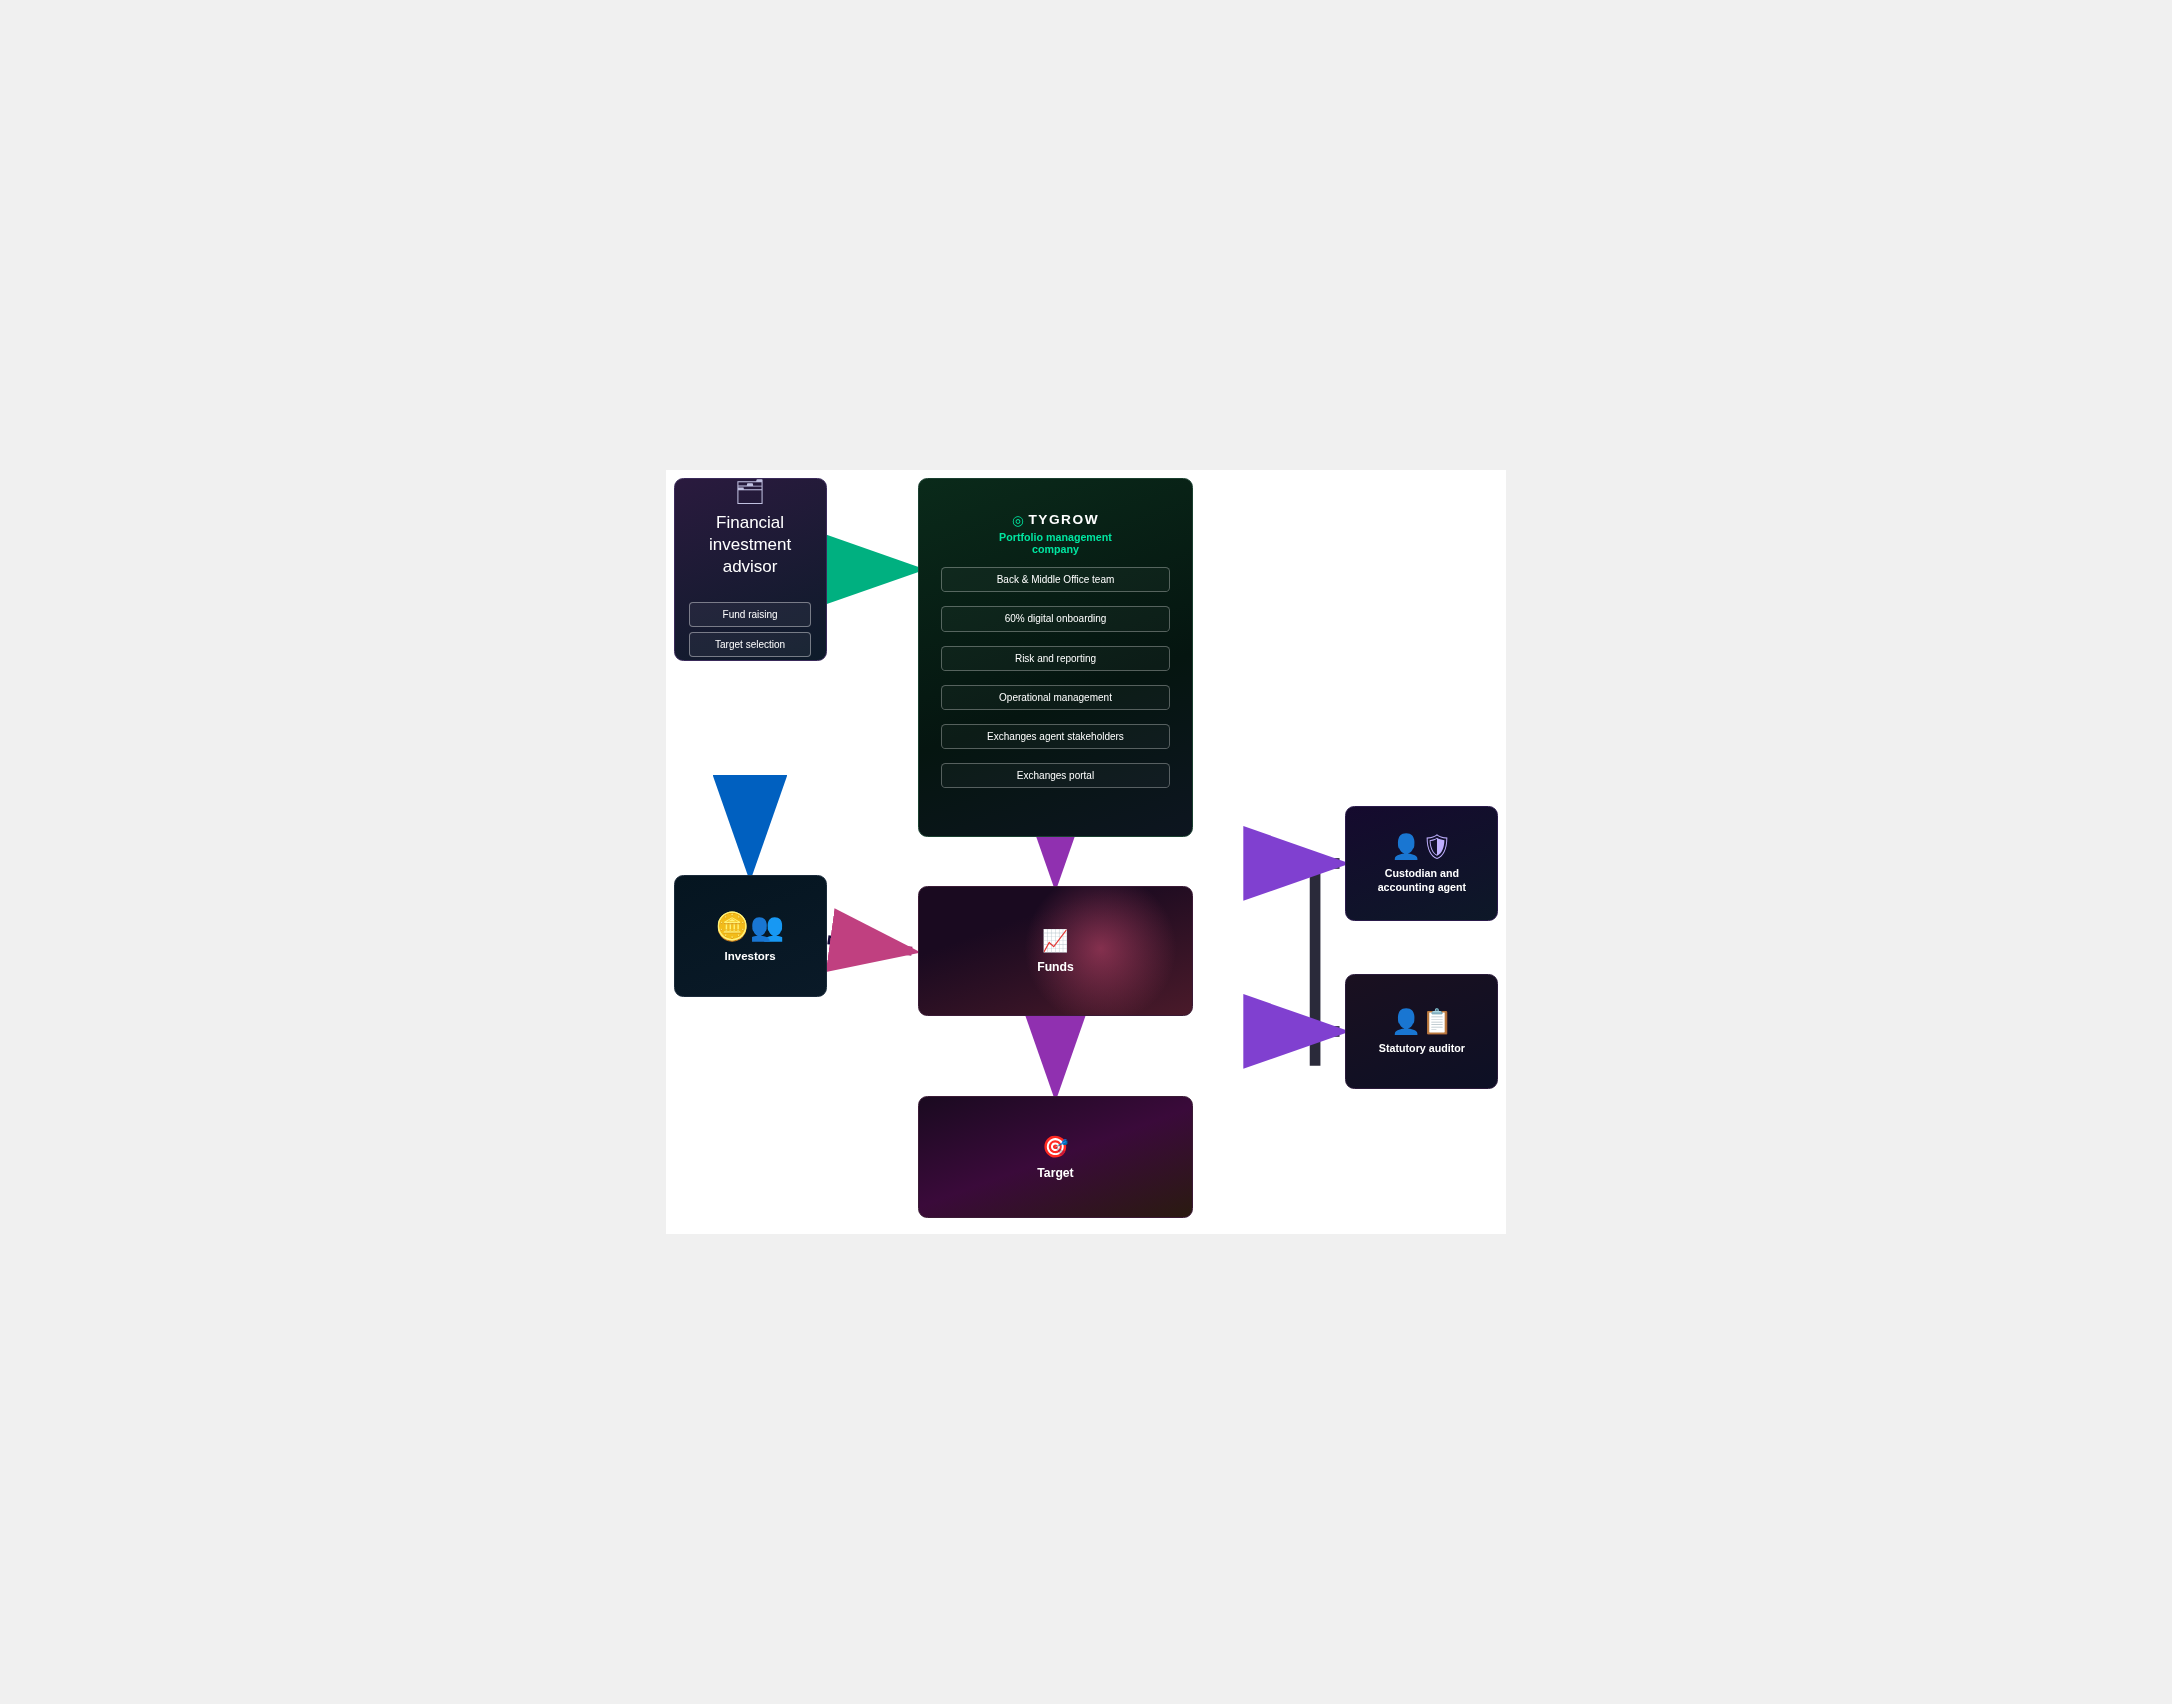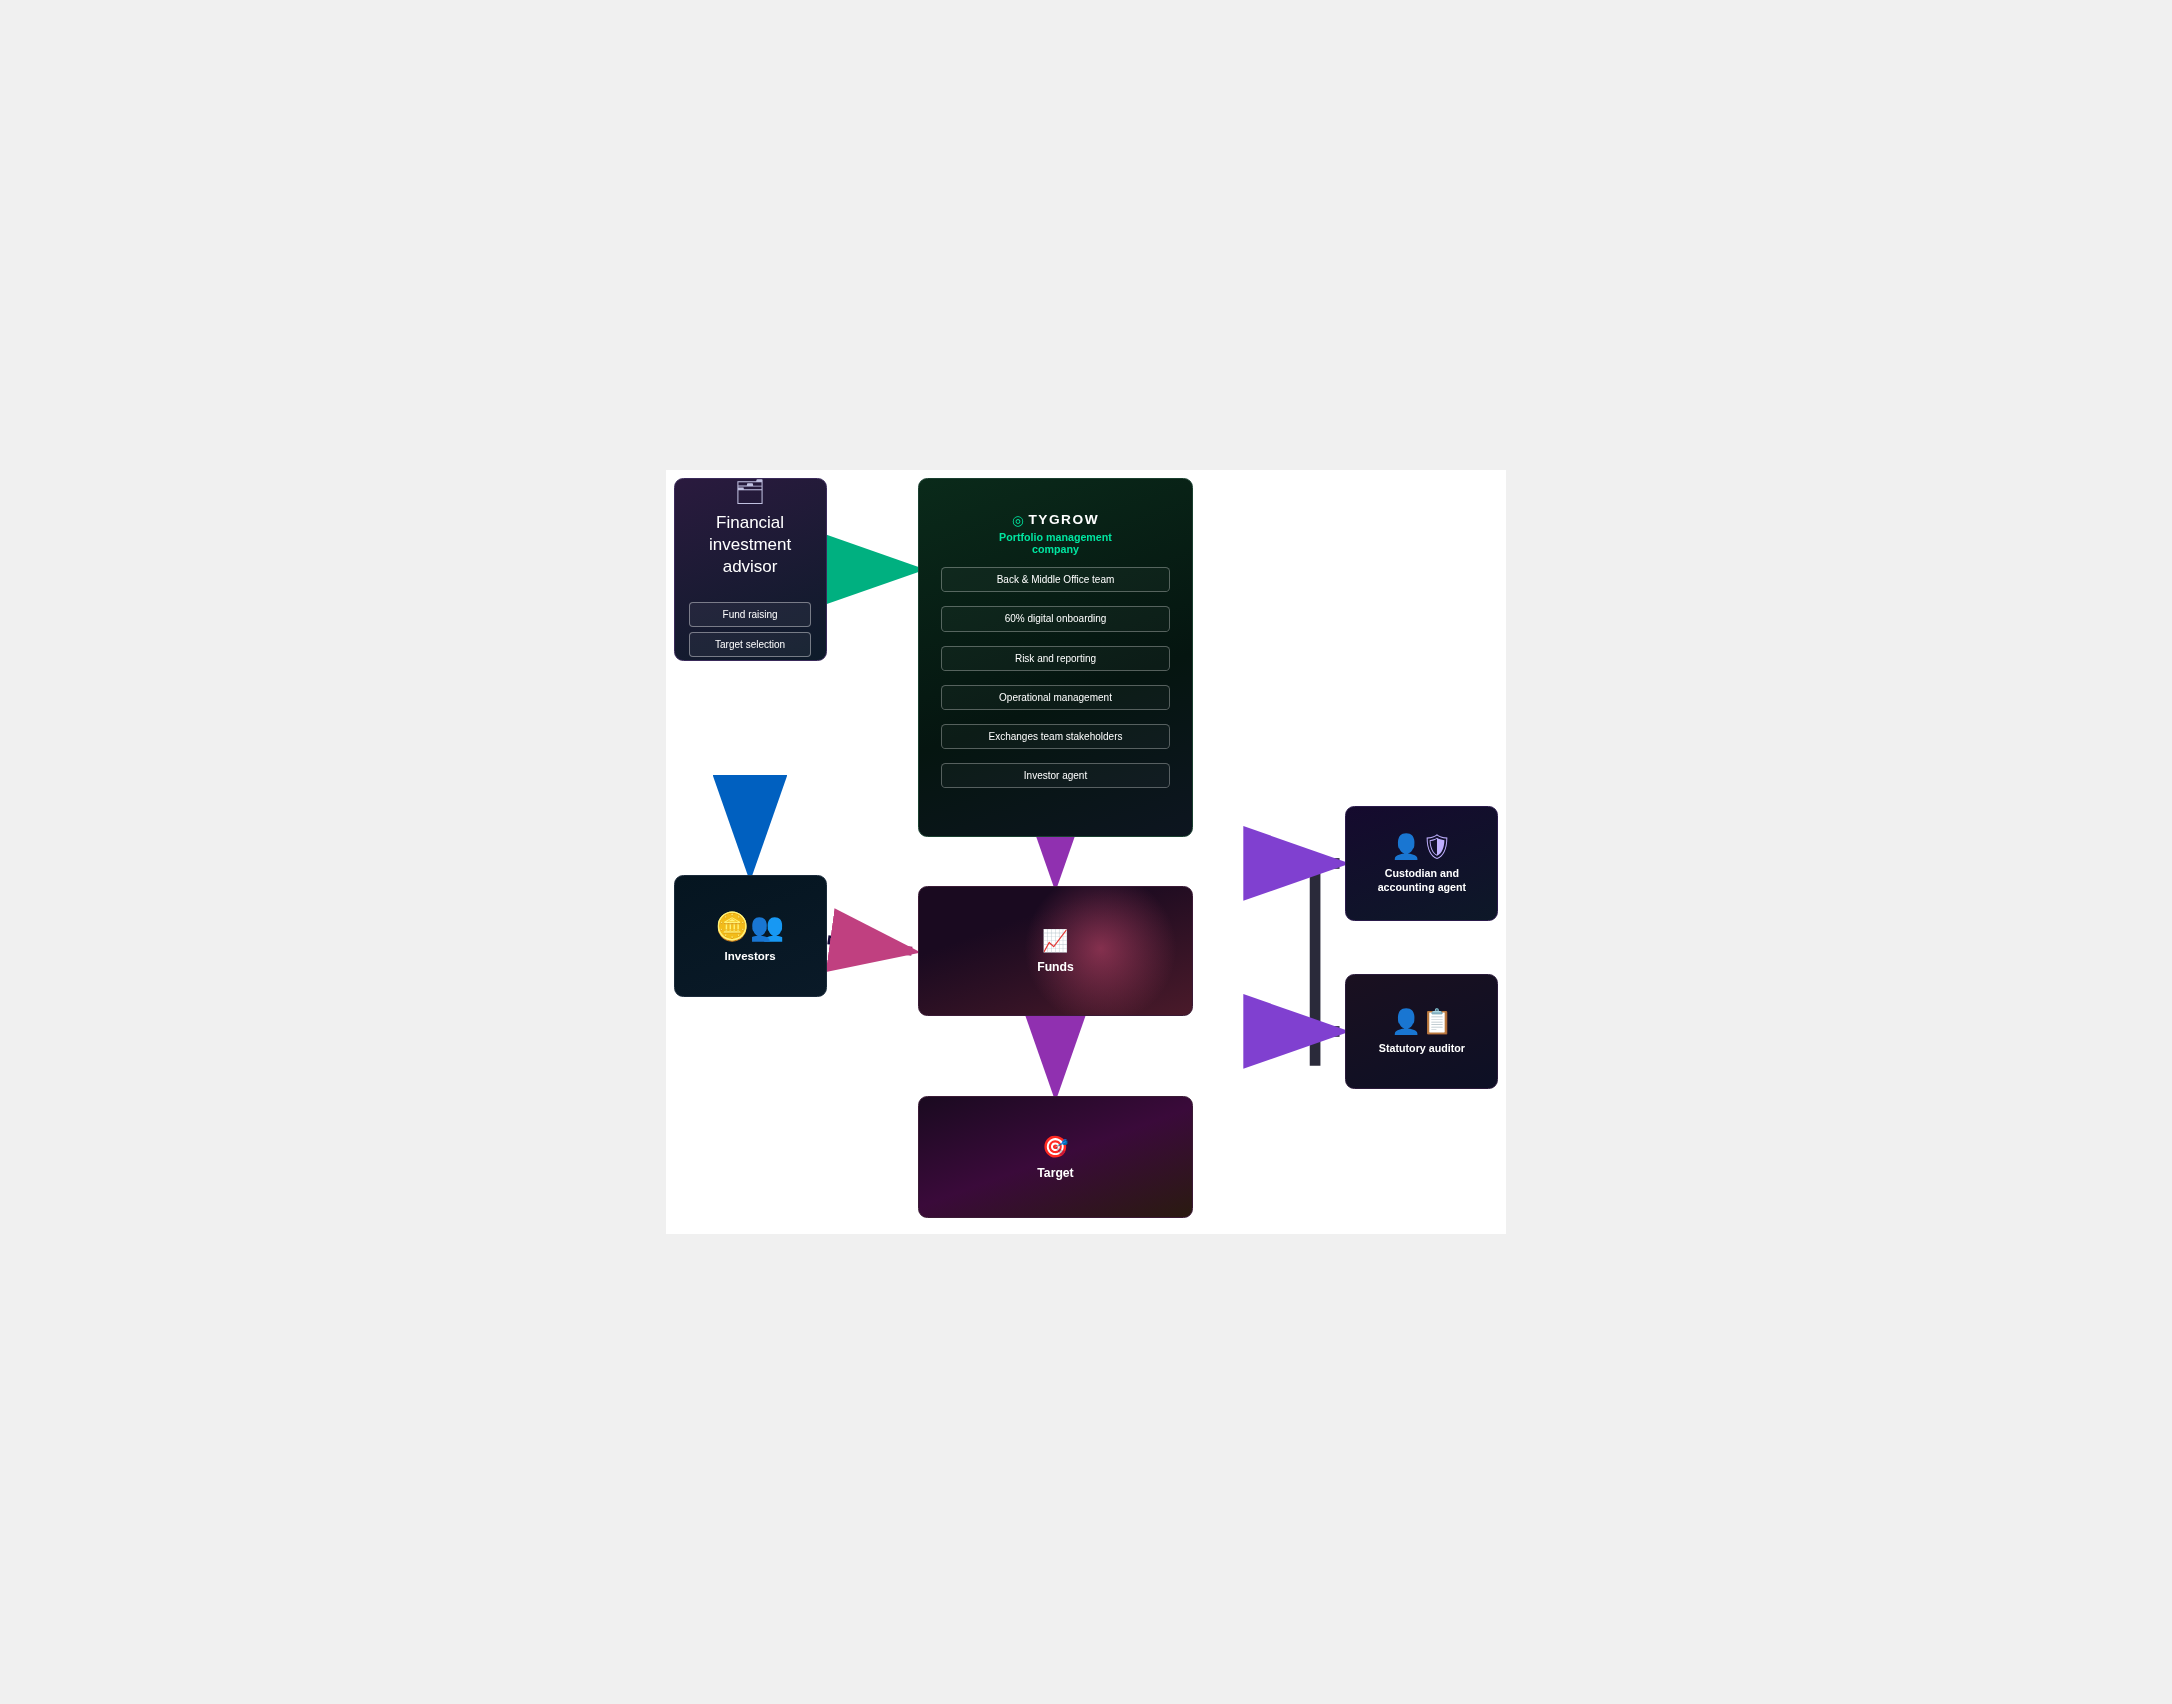--- a/index.html
+++ b/index.html
@@ -288,22 +288,22 @@
   <div class="card card-portfolio">
     <div class="tygrow-logo">
       <span class="logo-icon">◎</span>
       <span class="logo-text">TYGROW</span>
     </div>
     <div class="subtitle">Portfolio management<br>company</div>
     <div class="portfolio-item">Back &amp; Middle Office team</div>
     <div class="portfolio-item">60% digital onboarding</div>
     <div class="portfolio-item">Risk and reporting</div>
     <div class="portfolio-item">Operational management</div>
-    <div class="portfolio-item">Exchanges team stakeholders</div>
-    <div class="portfolio-item">Investor agent</div>
+    <div class="portfolio-item">Exchanges agent stakeholders</div>
+    <div class="portfolio-item">Exchanges portal</div>
   </div>
 
   <div class="card card-investors">
     <div class="icon-group">🪙👥</div>
     <div class="title">Investors</div>
   </div>
 
   <div class="card card-funds">
     <div class="icon-chart">📈</div>
     <div class="title">Funds</div>

